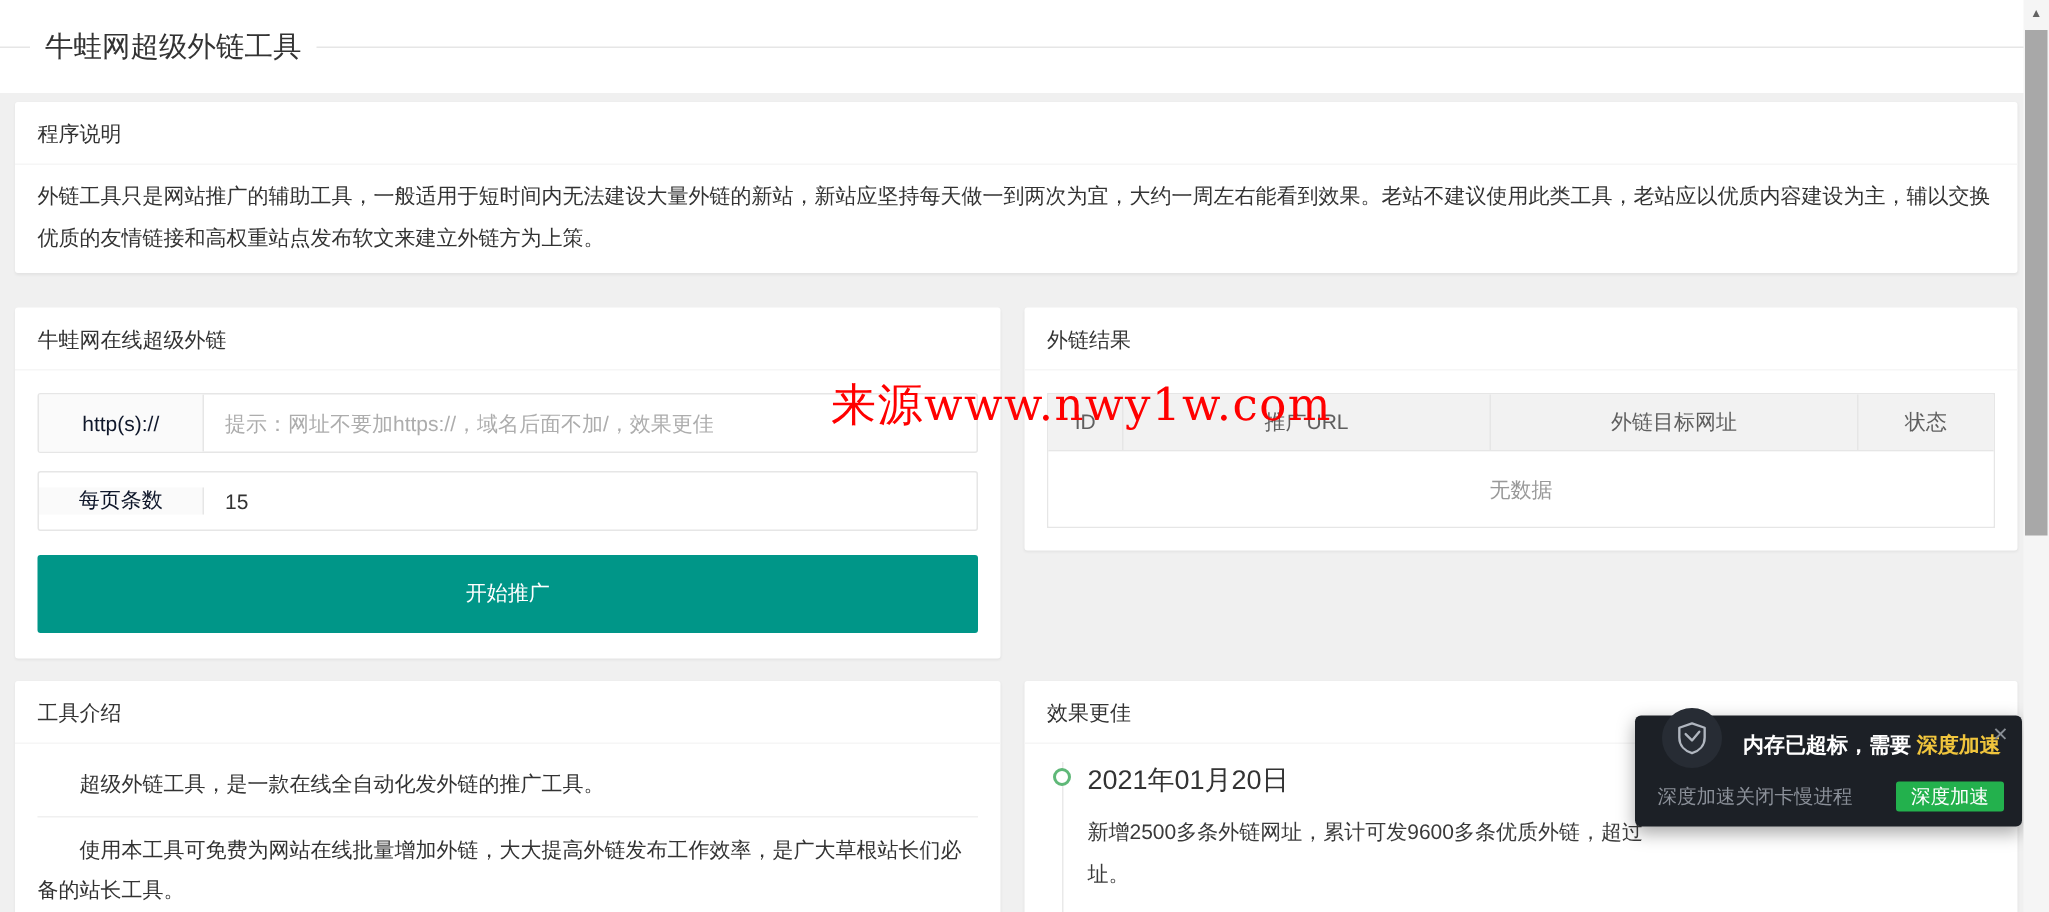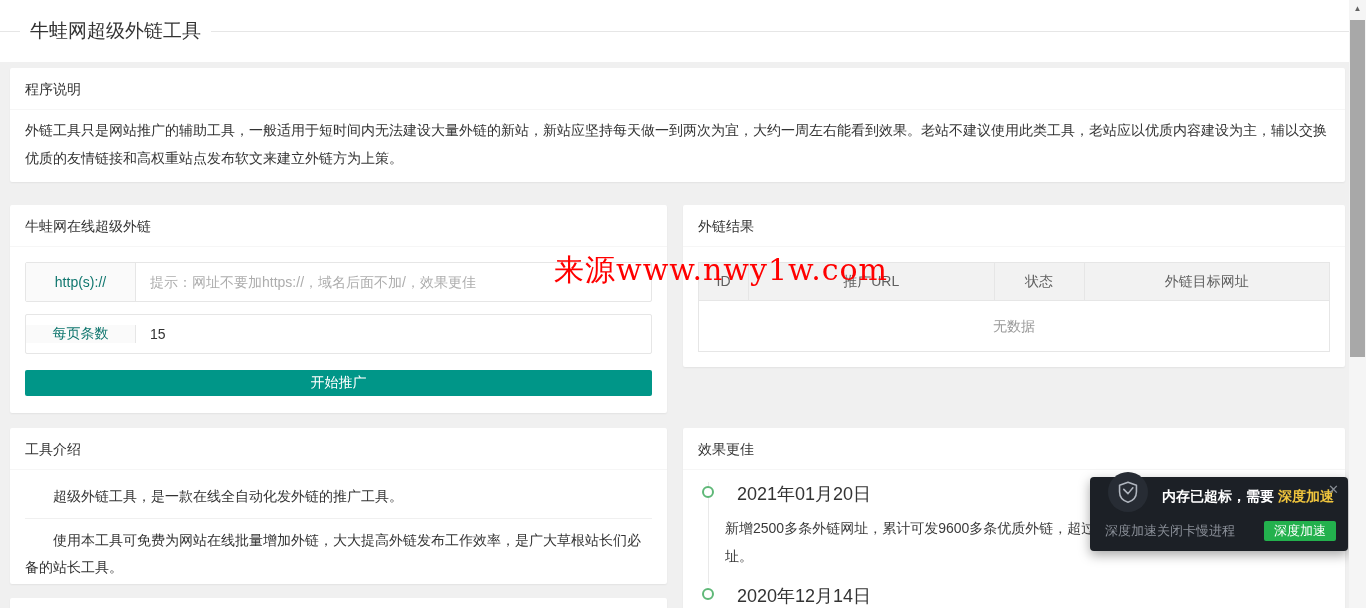--- a/index.html
+++ b/index.html
@@ -31,25 +31,25 @@
   .desc-card .card-body{padding:6px 15px 10px;line-height:28px;font-size:14px;color:#333;}
   .row{display:flex;gap:16px;align-items:flex-start;margin-top:23px;}
   .row3{margin-top:15px;}
   .col-left{width:657px;flex:0 0 657px;}
   .col-right{flex:1;min-width:0;}
   
   .form-card .card-body{padding:15px 15px 17px;}
   .input-group{display:flex;border:1px solid #e6e6e6;height:40px;border-radius:2px;background:#fff;}
   .input-group + .input-group{margin-top:12px;align-items:center;}
   .input-label{width:110px;flex:0 0 110px;background:#fafafa;border-right:1px solid #e6e6e6;
-    display:flex;align-items:center;justify-content:center;color:#0f766e;}
+    display:flex;align-items:center;justify-content:center;color:#0f172a;}
   .input-group input{flex:1;border:none;outline:none;padding:0 14px;font-size:14px;color:#333;
     font-family:"Liberation Sans","DejaVu Sans",sans-serif;background:transparent;}
   .input-group input::placeholder{color:#adadad;}
-  .btn-primary{display:block;width:100%;margin-top:16px;height:26px;border:none;border-radius:2px;
+  .btn-primary{display:block;width:100%;margin-top:16px;height:52px;border:none;border-radius:2px;
     background:var(--primary);color:#fff;font-size:14px;cursor:pointer;
     font-family:"Liberation Sans","DejaVu Sans",sans-serif;}
   
   .results-card .card-body{padding:15px;}
   .mini-table{border:1px solid #e6e6e6;}
   .thead{display:flex;background:#f2f2f2;border-bottom:1px solid #e6e6e6;}
   .th{height:37px;line-height:37px;text-align:center;color:#5f5f5f;font-size:14px;border-right:1px solid #e6e6e6;}
   .th:last-child{border-right:none;}
   .th-id{width:50px;flex:0 0 50px;}
   .th-flex{flex:1;}
@@ -63,21 +63,21 @@
   .intro-card hr{border:none;border-top:1px solid #f0f0f0;margin:8px 0;}
   .stub-card{margin-top:14px;height:40px;}
   
   .log-card .card-body{padding:12px 15px 15px 25px;}
   .timeline{list-style:none;}
   .timeline li{position:relative;padding-left:16px;}
   .timeline li.has-line{border-left:1px solid #e9e9e9;padding-bottom:14px;}
   .timeline li.no-line{border-left:1px solid transparent;}
   .tl-dot{position:absolute;left:-7px;top:4px;width:12px;height:12px;border:2px solid var(--timeline-dot);
     border-radius:50%;background:#fff;}
-  .tl-date{font-size:18px;color:#333;font-weight:400;margin-bottom:8px;margin-left:12px;}
+  .tl-date{font-size:18px;color:#333;font-weight:400;margin-bottom:8px;}
   .tl-text{line-height:28px;color:#3a3a3a;font-size:14px;}
   
   .watermark{position:absolute;left:554px;top:250px;z-index:60;pointer-events:none;
     font-family:"DejaVu Serif","Liberation Serif",serif;font-size:30px;color:var(--watermark);
     white-space:nowrap;letter-spacing:1px;}
   
   .popup{position:absolute;left:1090px;top:477px;width:258px;height:74px;background:#1c2026;
     border-radius:4px;z-index:100;box-shadow:0 4px 12px rgba(0,0,0,.35);}
   .popup-badge{position:absolute;left:18px;top:-5px;width:40px;height:40px;border-radius:50%;
     background:#272c34;display:flex;align-items:center;justify-content:center;}
@@ -135,22 +135,22 @@
       </div>
 
       <div class="col-right">
         <div class="card results-card">
           <div class="card-header">外链结果</div>
           <div class="card-body">
             <div class="mini-table">
               <div class="thead">
                 <div class="th th-id">ID</div>
                 <div class="th th-flex">推广URL</div>
+                <div class="th th-flex">外链目标网址</div>
                 <div class="th th-status">状态</div>
-                <div class="th th-flex">外链目标网址</div>
               </div>
               <div class="tbody-empty">无数据</div>
             </div>
           </div>
         </div>
       </div>
     </div>
 
     <div class="row row3">
       <div class="col-left">

